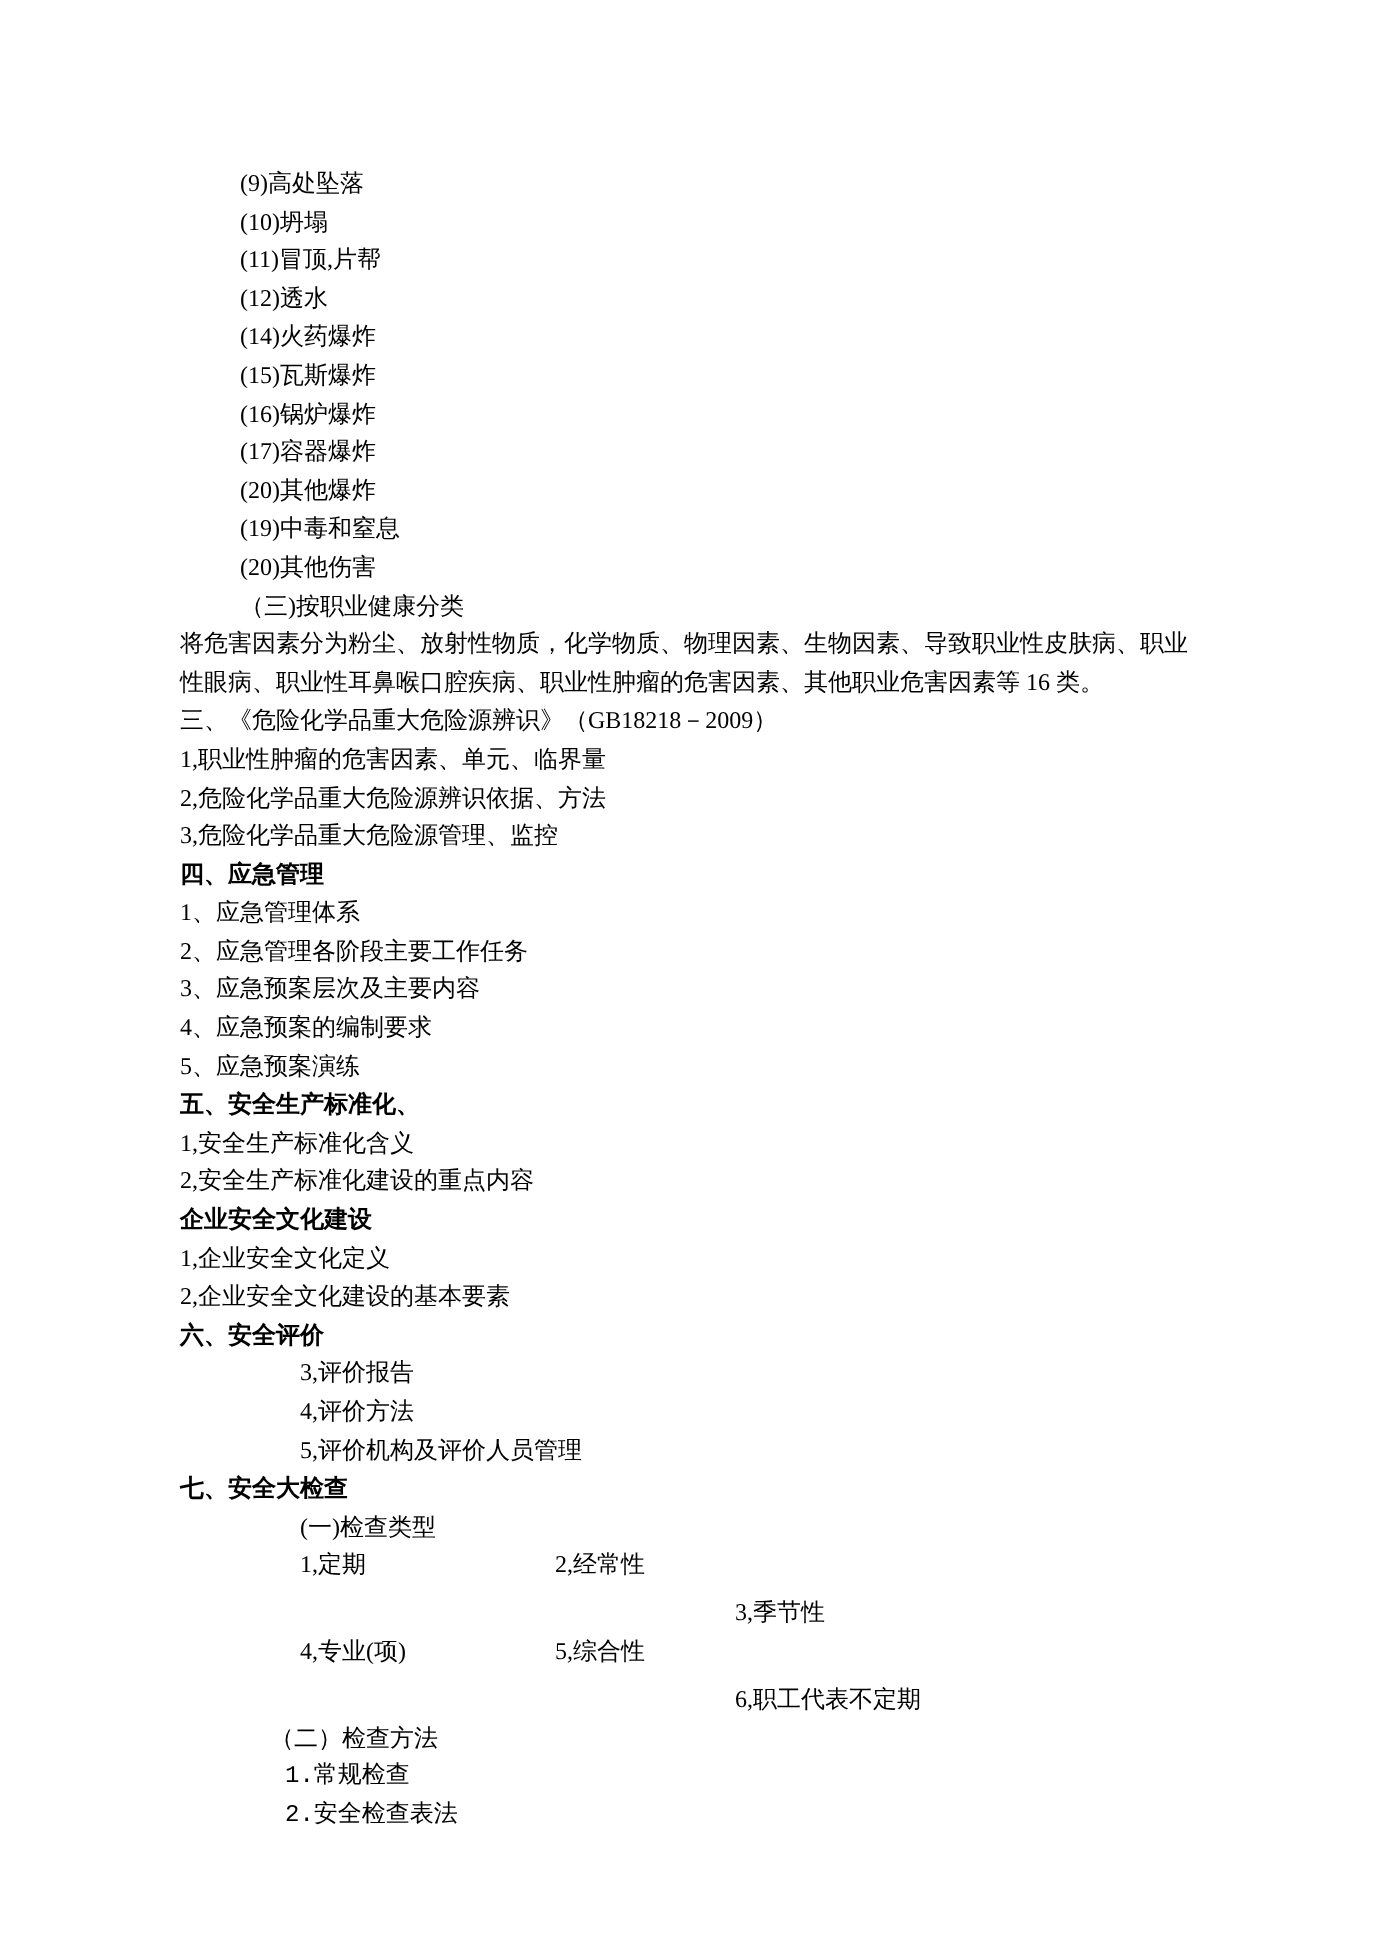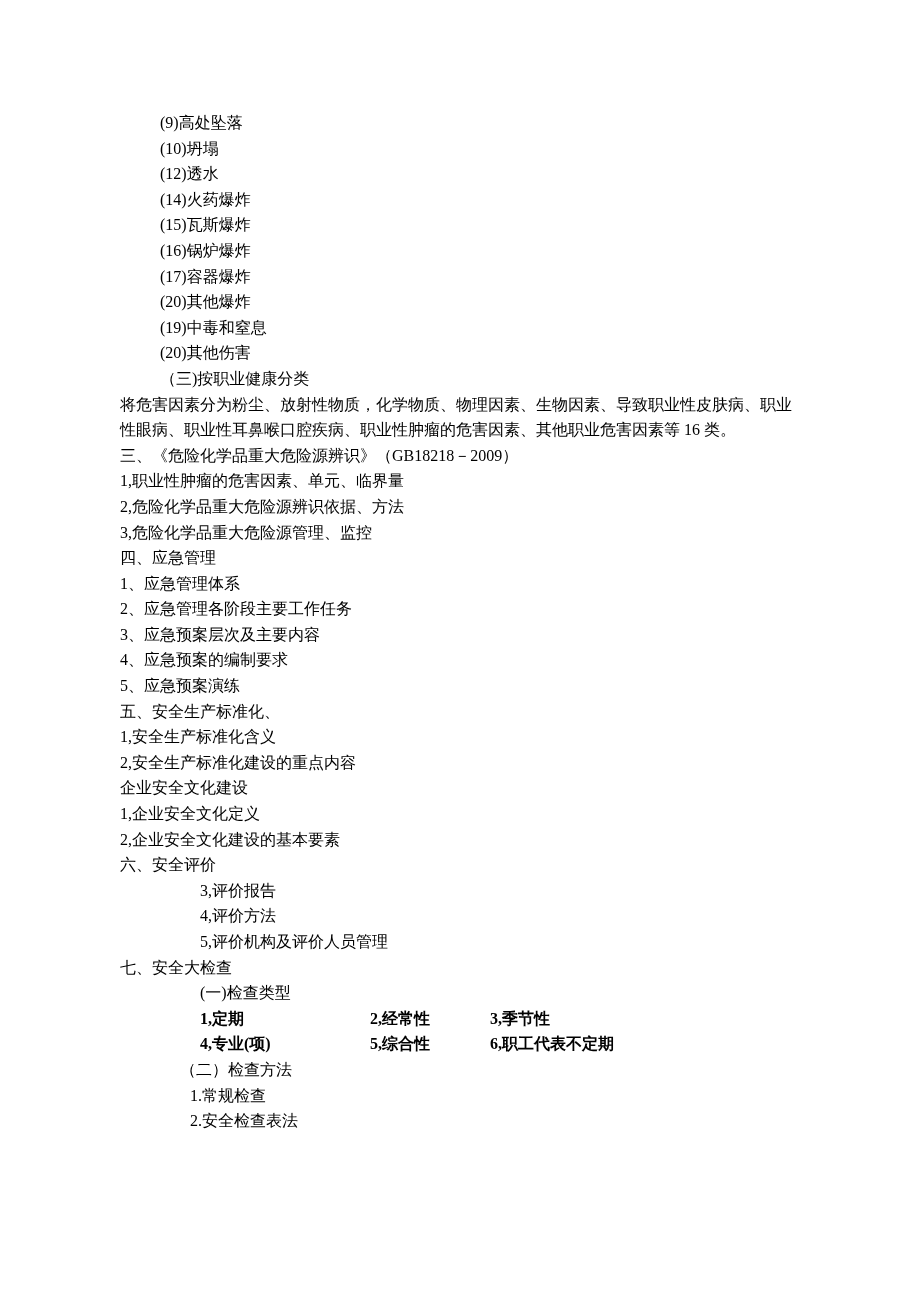--- a/index.html
+++ b/index.html
@@ -13,45 +13,45 @@
       width: 920px;
       box-sizing: border-box;
     }
     .indent-1 {
       padding-left: 40px;
     }
     .indent-2 {
       padding-left: 80px;
     }
     .bold {
-      font-weight: normal;
+      font-weight: bold;
     }
     p {
       margin: 0;
       padding: 0;
     }
     .inline-row {
       display: flex;
     }
     .inline-row span {
       display: inline-block;
-      font-weight: bold;
     }
     .col-a { width: 170px; }
     .col-b { width: 120px; }
-    .col-c { width: 180px; }
+    .col-c { width: 180px; margin-top: 32px; }
   </style>
 </head>
 <body>
 
 <div>
 
   <div class="indent-1">
     <p>(9)高处坠落</p>
     <p>(10)坍塌</p>
+    <p>(11)冒顶,片帮</p>
     <p>(12)透水</p>
     <p>(14)火药爆炸</p>
     <p>(15)瓦斯爆炸</p>
     <p>(16)锅炉爆炸</p>
     <p>(17)容器爆炸</p>
     <p>(20)其他爆炸</p>
     <p>(19)中毒和窒息</p>
     <p>(20)其他伤害</p>
   </div>
 
@@ -94,18 +94,18 @@
       <span class="col-b">2,经常性</span>
       <span class="col-c">3,季节性</span>
     </p>
     <p class="inline-row">
       <span class="col-a">4,专业(项)</span>
       <span class="col-b">5,综合性</span>
       <span class="col-c">6,职工代表不定期</span>
     </p>
   </div>
   <p style="padding-left:60px;">（二）检查方法</p>
-  <div style="padding-left:70px;">
+  <div style="padding-left:70px;font-family:Liberation Mono, monospace;">
     <p>1.常规检查</p>
     <p>2.安全检查表法</p>
   </div>
 
 </div>
 
 </body></html>

